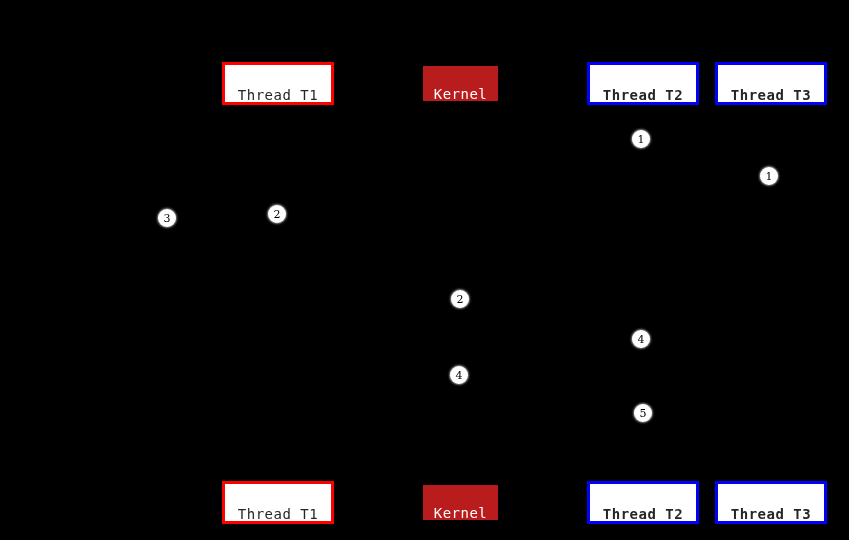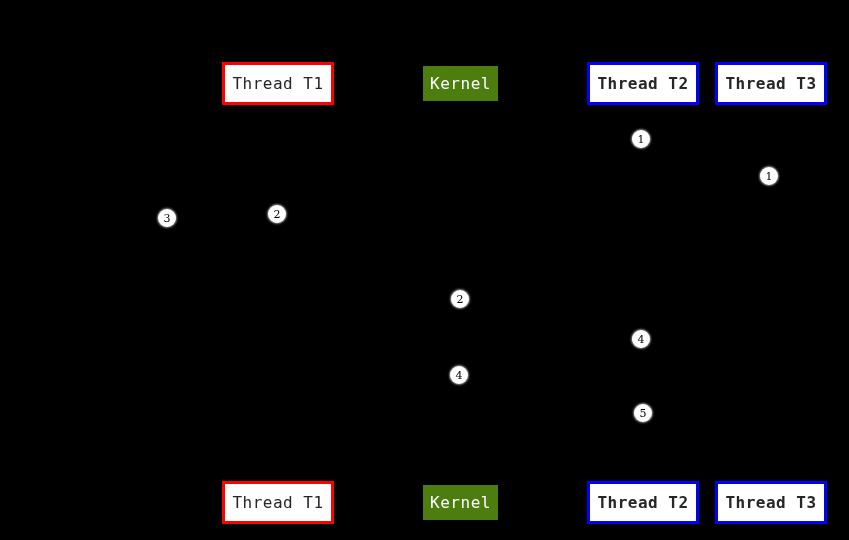--- a/index.html
+++ b/index.html
@@ -30,37 +30,37 @@
     height: 1px;
     background: #000000;
     transform-origin: 0 0;
   }
 
   
   .participant {
     position: absolute;
     box-sizing: border-box;
     display: flex;
-    align-items: center;
+    align-items: flex-end;
     justify-content: center;
-    font-size: 16px;
+    font-size: 14px;
     letter-spacing: 0.5px;
     white-space: nowrap;
     line-height: 1;
   }
   .participant.outline {
     background: #ffffff;
     color: #262626;
     border-style: solid;
     border-width: 3px;
   }
   .participant.outline.red   { border-color: #ff0000; }
   .participant.outline.blue  { border-color: #0000ff; font-weight: bold; }
   .participant.filled {
-    background: #4d7c0f;
+    background: #b91c1c;
     color: #ffffff;
     border: 0;
   }
 
   
   .marker {
     position: absolute;
     width: 18px;
     height: 18px;
     border-radius: 50%;

